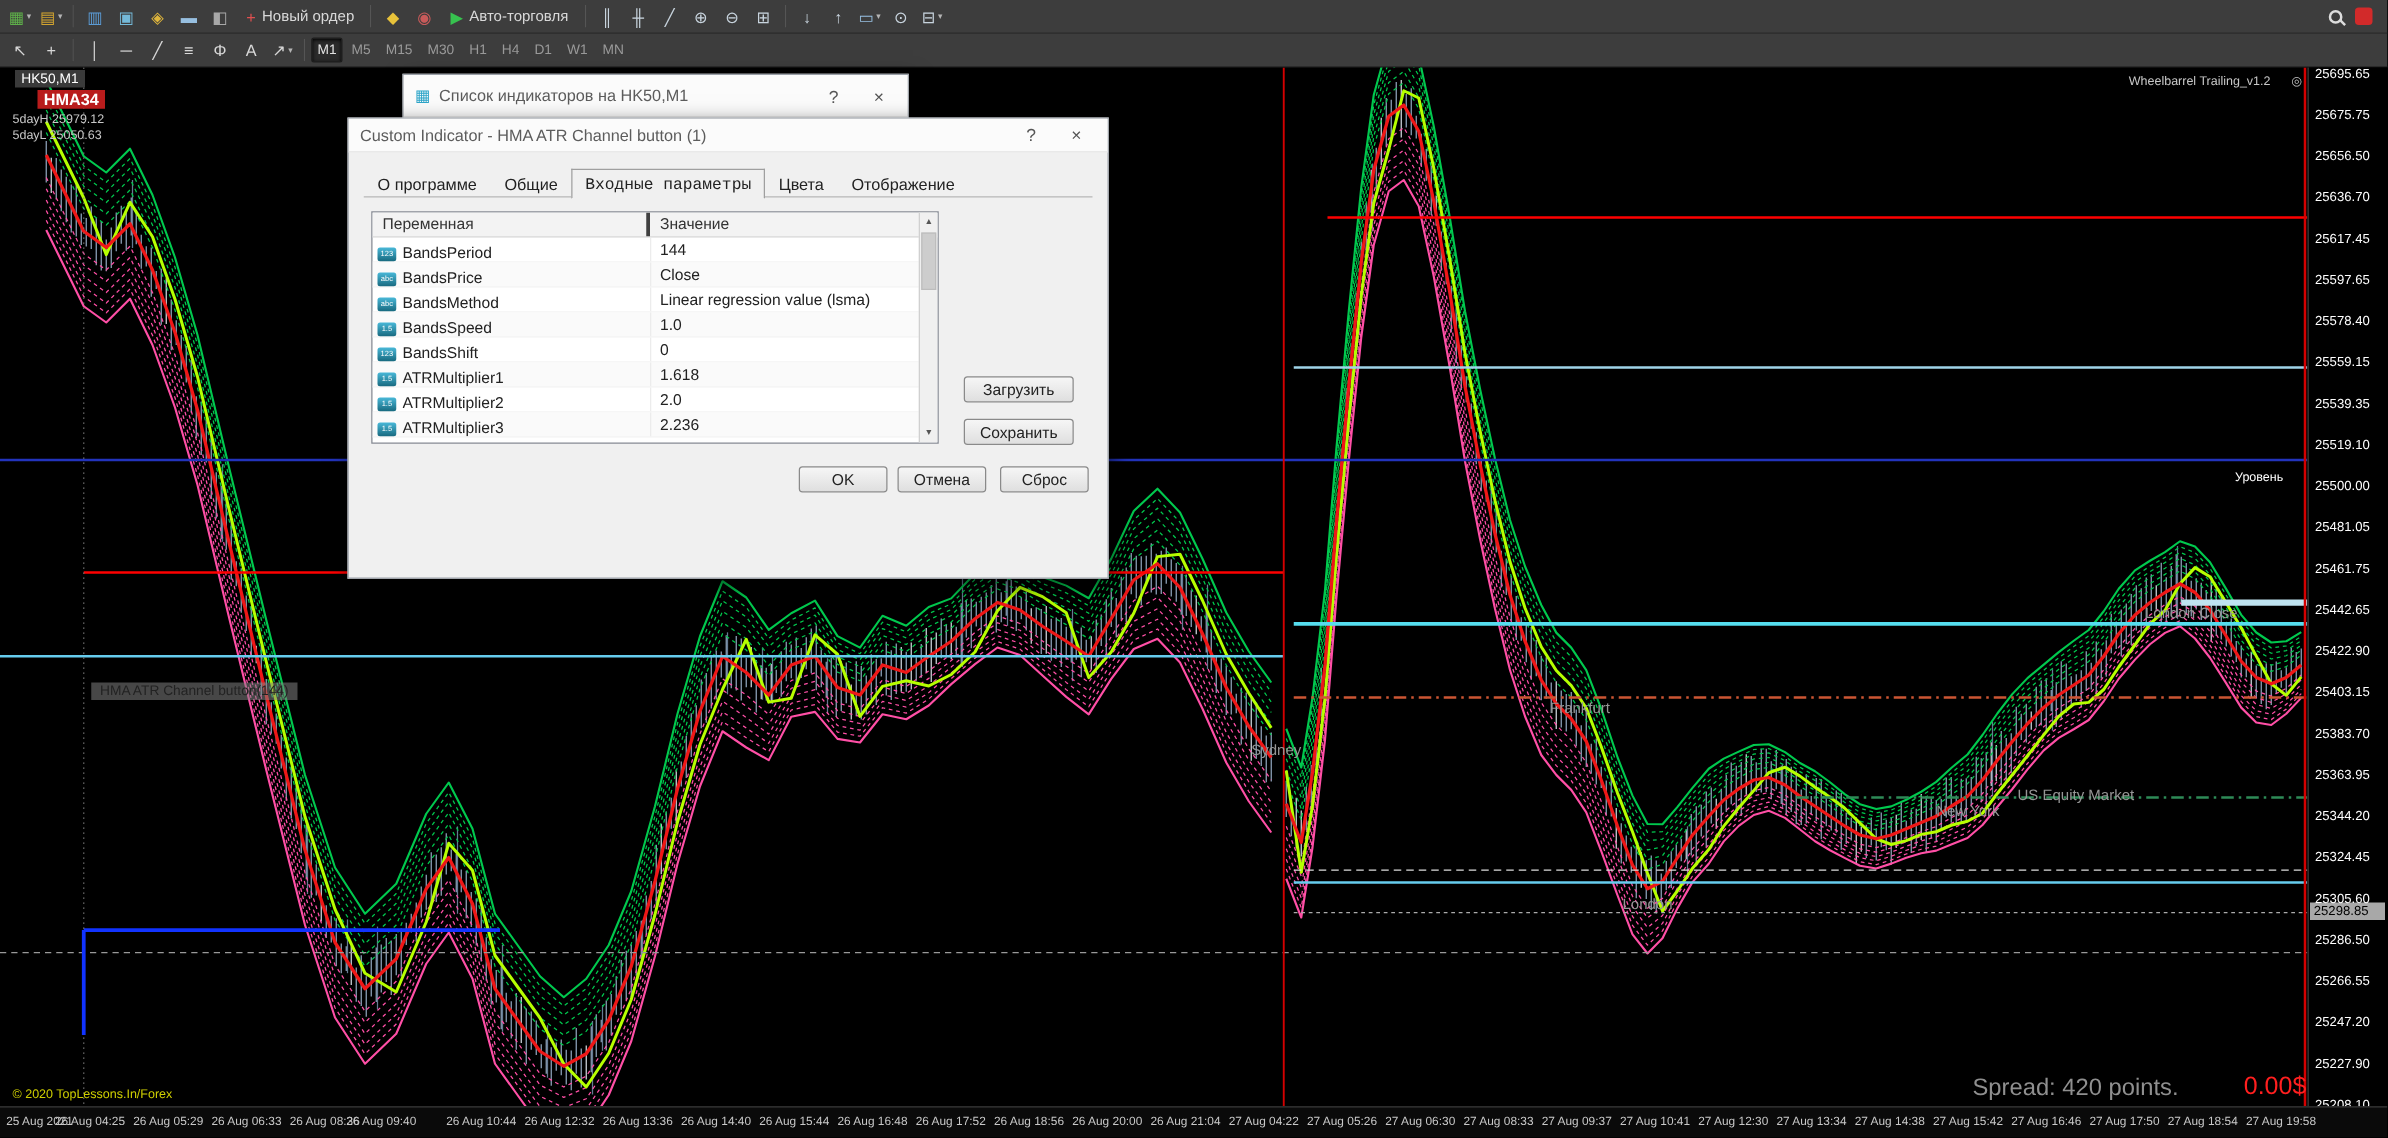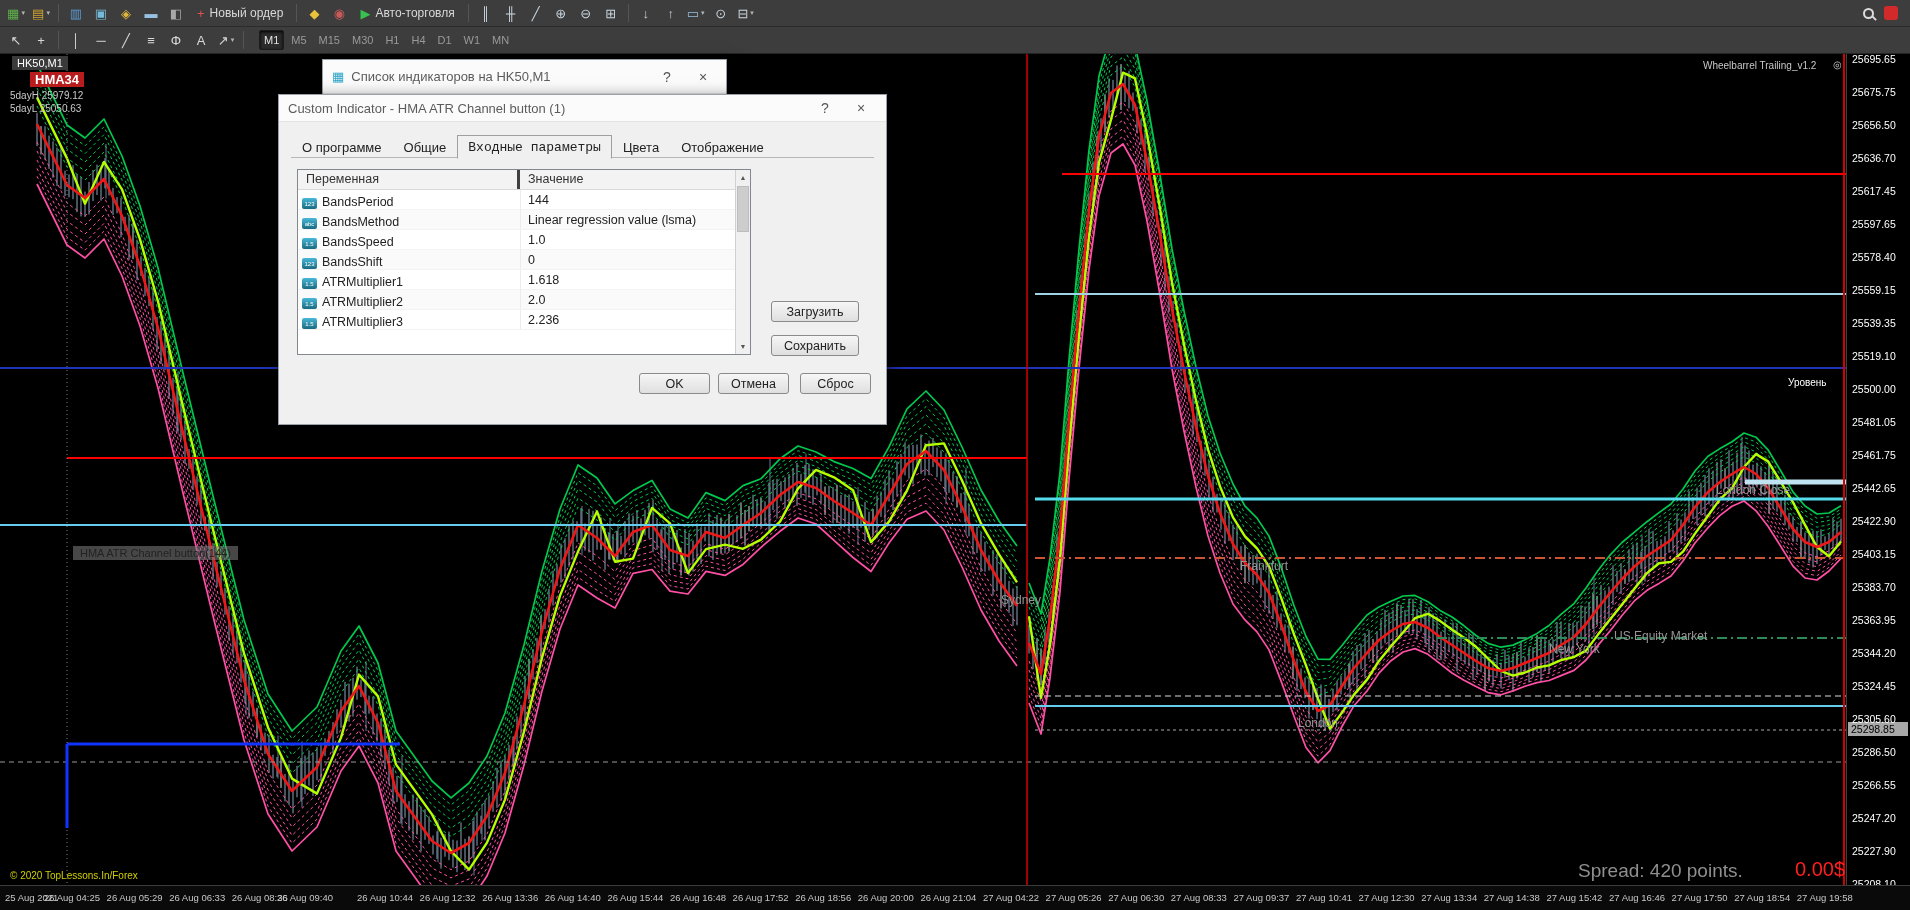--- a/index.html
+++ b/index.html
@@ -12,21 +12,21 @@
   #toolbar2{top:27px;height:27px;border-bottom:1px solid #252525;}
   .tb-icon{height:22px;min-width:24px;display:flex;align-items:center;justify-content:center;border-radius:2px;font-size:13px;cursor:default;}
   .tb-btn{display:flex;align-items:center;gap:5px;height:22px;padding:0 8px;color:#d8d8d8;font-size:12px;border-radius:2px;}
   .tb-glyph{font-size:13px;}
   .tb-sep{width:1px;height:18px;background:#2a2a2a;border-right:1px solid #555;margin:0 4px;}
   .dd{font-size:7px;color:#b5b5b5;margin-left:2px;}
   #tb1-right{margin-left:auto;display:flex;align-items:center;gap:10px;padding-right:8px;}
   .mag{width:11px;height:11px;border:2px solid #ddd;border-radius:50%;position:relative;display:inline-block;}
   .mag::after{content:"";position:absolute;width:6px;height:2px;background:#ddd;transform:rotate(45deg);right:-5px;bottom:-2px;}
   .redbox{width:14px;height:14px;background:#d22a2a;border-radius:3px;display:inline-block;}
-  #tf-bar{display:flex;align-items:center;gap:2px;margin-left:10px;}
+  #tf-bar{display:flex;align-items:center;gap:2px;margin-left:0;}
   .tf{min-width:24px;height:20px;display:flex;align-items:center;justify-content:center;color:#9a9a9a;font-size:11px;padding:0 4px;border-radius:2px;border:1px solid transparent;}
   .tf.active{background:#2b2b2b;border:1px solid #1c1c1c;color:#e2e2e2;box-shadow:inset 0 1px 3px #000;}
 
   
   #chart-region{position:absolute;top:54px;left:0;right:0;bottom:0;background:#000;}
   #chart-svg{position:absolute;top:0;left:0;}
   #price-axis{position:absolute;top:0;right:0;width:64px;bottom:25px;background:#000;border-left:1px solid #3f3f3f;}
   .pa{position:absolute;left:5px;color:#fff;font-size:10.5px;white-space:nowrap;}
   .pa-current{position:absolute;left:1px;right:2px;background:#a8a8a8;color:#000;font-size:10.5px;padding:1px 3px;}
   #time-axis{position:absolute;left:0;right:0;bottom:0;height:25px;background:#0a0a0a;border-top:1px solid #3a3a3a;}
@@ -39,21 +39,21 @@
   .ov.hma{background:#b91c1c;color:#fff;font-weight:bold;font-size:13px;padding:0 5px;}
   .ov.tag{background:rgba(130,130,130,.55);color:#222;font-size:11px;padding:1px 7px;}
   .ov.copy{color:#cfcf00;font-size:10px;}
   .ov.spread{color:#8f8f8f;font-size:19px;}
   .ov.profit{color:#ff1f1f;font-size:20px;}
   .ov.level{color:#fff;font-size:10px;width:58px;overflow:hidden;}
 
   
   .dlg{position:absolute;background:#f0f0f0;border:1px solid #9aa0a8;box-shadow:3px 5px 16px rgba(0,0,0,.6);color:#222;}
   #dlg-list{left:322px;top:59px;width:405px;height:260px;z-index:30;}
-  #dlg-custom{left:278px;top:94px;width:609px;height:331px;z-index:40;}
+  #dlg-custom{left:278px;top:94px;width:609px;height:369px;z-index:40;}
   .dlg-title{display:flex;align-items:center;padding:0 9px;background:#fbfbfb;border-bottom:1px solid #e4e4e4;}
   #dlg-list .dlg-title{height:34px;}
   #dlg-custom .dlg-title{height:27px;}
   .dlg-ico{font-size:13px;margin-right:7px;}
   .ttl{color:#5c5c5c;font-size:13px;white-space:nowrap;}
   .dlg-help,.dlg-close{position:absolute;top:0;width:30px;display:flex;align-items:center;justify-content:center;color:#555;font-size:14px;}
   #dlg-list .dlg-help,#dlg-list .dlg-close{height:33px;}
   #dlg-custom .dlg-help,#dlg-custom .dlg-close{height:26px;}
 
   #dlg-tabs{position:absolute;left:12px;top:40px;display:flex;z-index:2;}
@@ -854,20 +854,25 @@
       <div class="ph2">Значение</div>
     </div>
     <div id="ptable-body">
         <div class="prow">
           <span class="picon">123</span>
           <span class="pname">BandsPeriod</span>
           <span class="pval">144</span>
         </div>
         <div class="prow">
           <span class="picon">abc</span>
+          <span class="pname">BandsPrice</span>
+          <span class="pval">Close</span>
+        </div>
+        <div class="prow">
+          <span class="picon">abc</span>
           <span class="pname">BandsMethod</span>
           <span class="pval">Linear regression value (lsma)</span>
         </div>
         <div class="prow">
           <span class="picon">1.5</span>
           <span class="pname">BandsSpeed</span>
           <span class="pval">1.0</span>
         </div>
         <div class="prow">
           <span class="picon">123</span>

